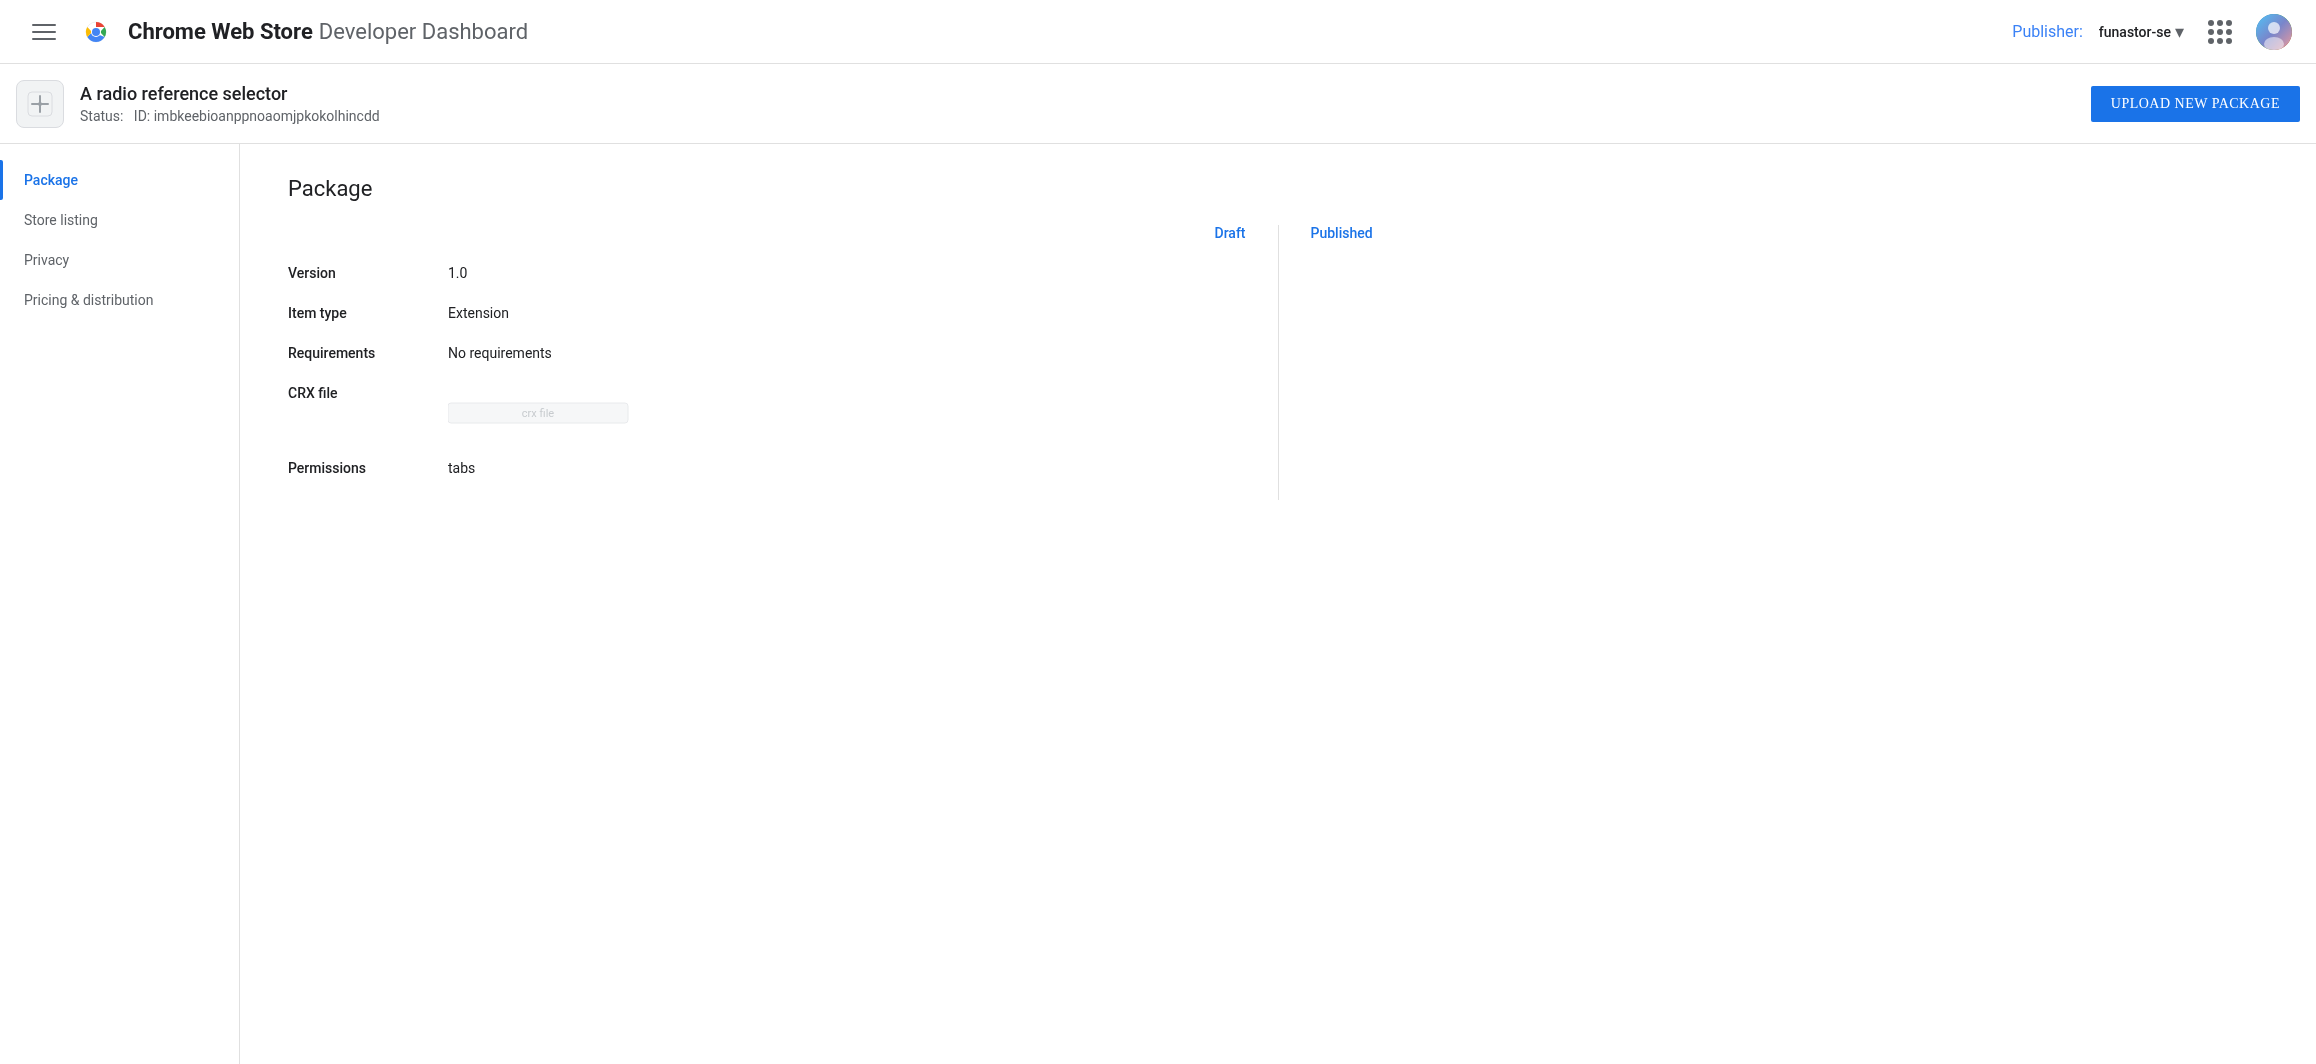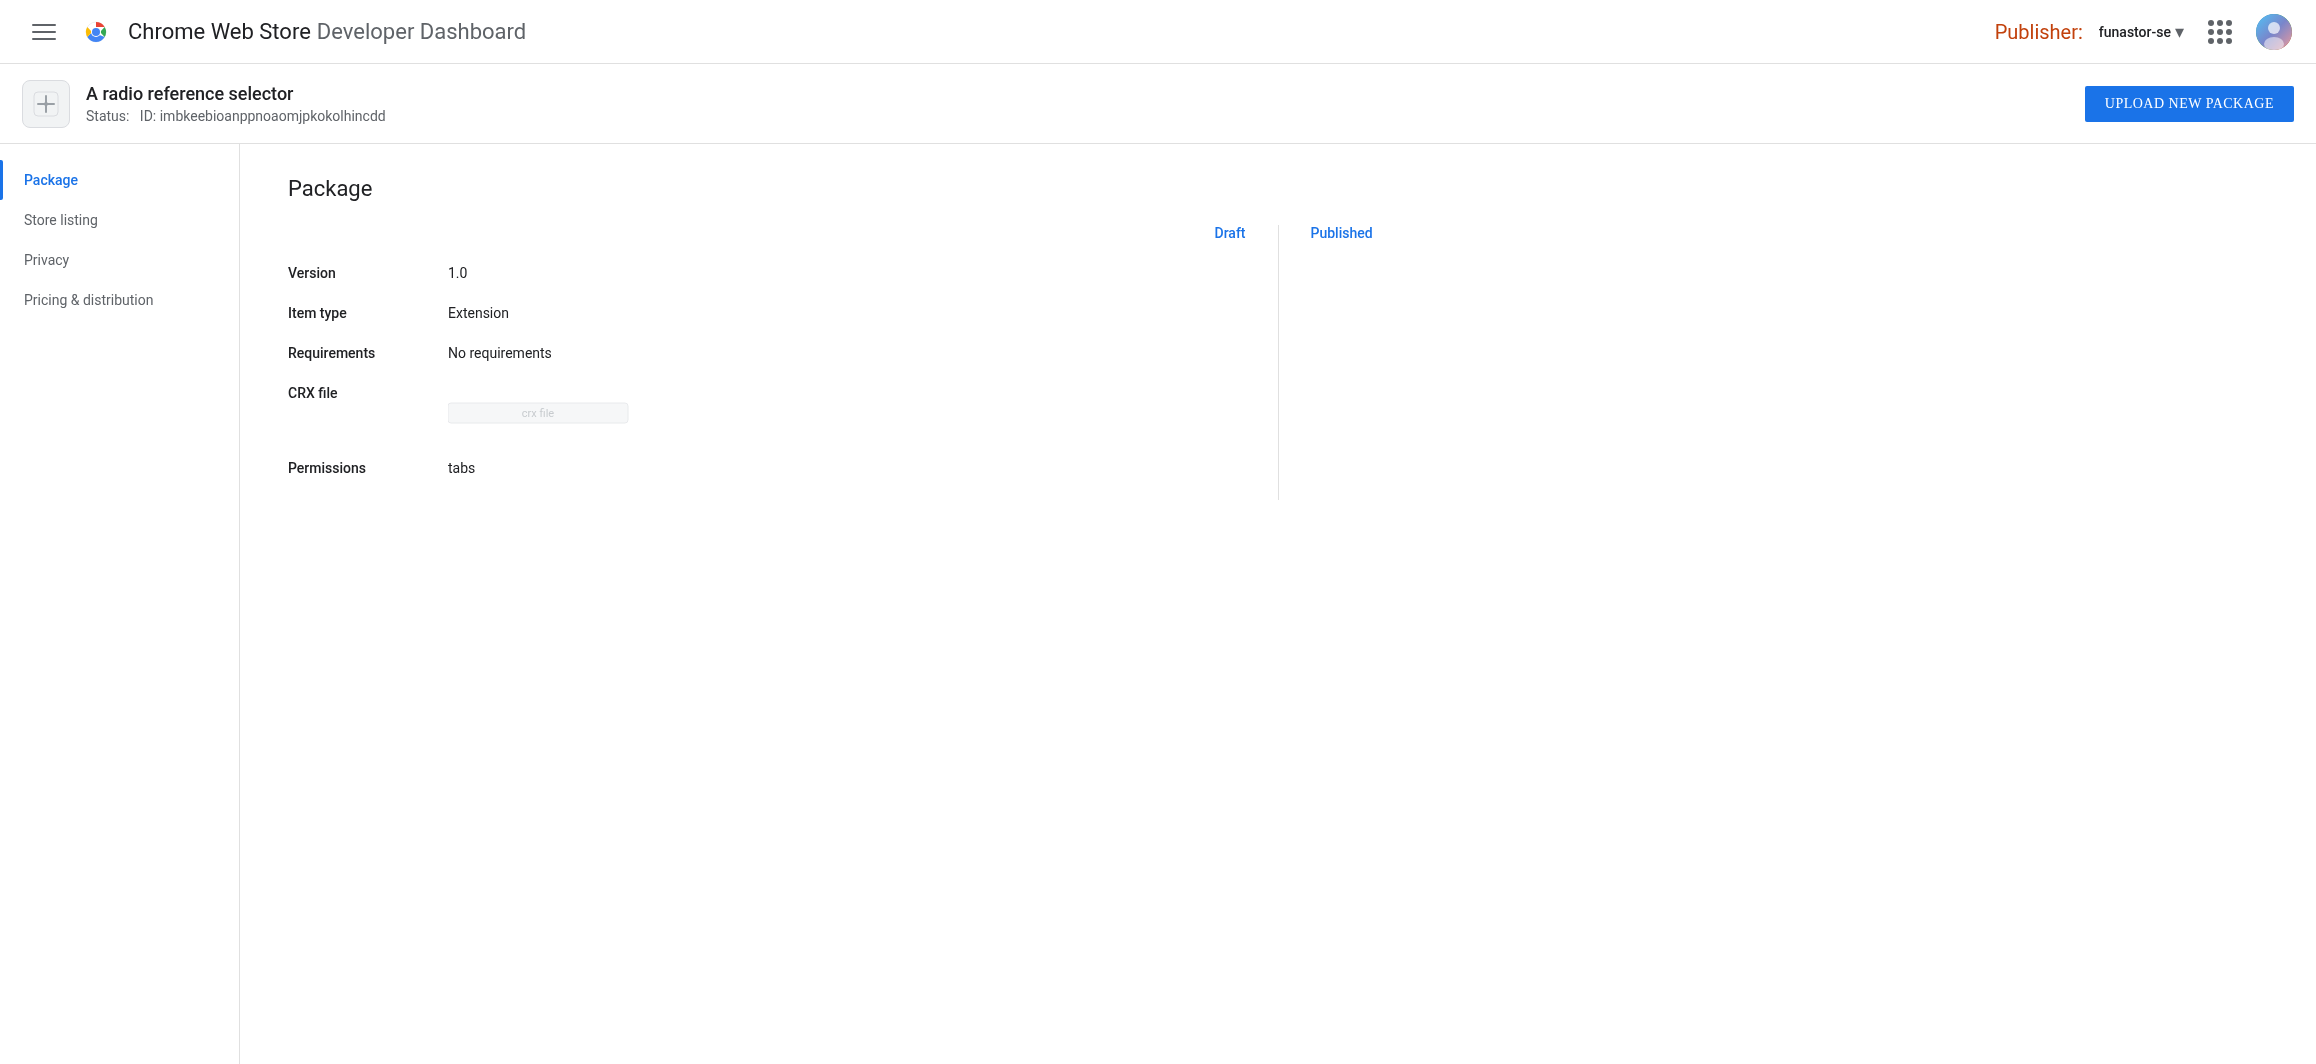--- a/index.html
+++ b/index.html
@@ -47,39 +47,39 @@
     }
 
     .header-title {
       display: flex;
       align-items: baseline;
       gap: 6px;
     }
 
     .header-title-main {
       font-size: 22px;
-      font-weight: 400;
+      font-weight: 700;
       color: #202124;
     }
 
     .header-title-sub {
       font-size: 22px;
       font-weight: 400;
       color: #5f6368;
     }
 
     .header-right {
       display: flex;
       align-items: center;
       gap: 16px;
     }
 
     .publisher-label {
-      color: #c2410c;
-      font-size: 20px;
+      color: #3b82f6;
+      font-size: 16px;
     }
 
     .publisher-name {
       display: flex;
       align-items: center;
       gap: 4px;
       font-size: 14px;
       font-weight: 500;
       color: #202124;
       cursor: pointer;
@@ -120,21 +120,21 @@
       font-weight: 500;
     }
 
     
     .extension-bar {
       background: #fff;
       border-bottom: 1px solid #e0e0e0;
       display: flex;
       align-items: center;
       justify-content: space-between;
-      padding: 16px 22px;
+      padding: 16px 16px;
       height: 80px;
     }
 
     .extension-info {
       display: flex;
       align-items: center;
       gap: 16px;
     }
 
     .extension-icon {

